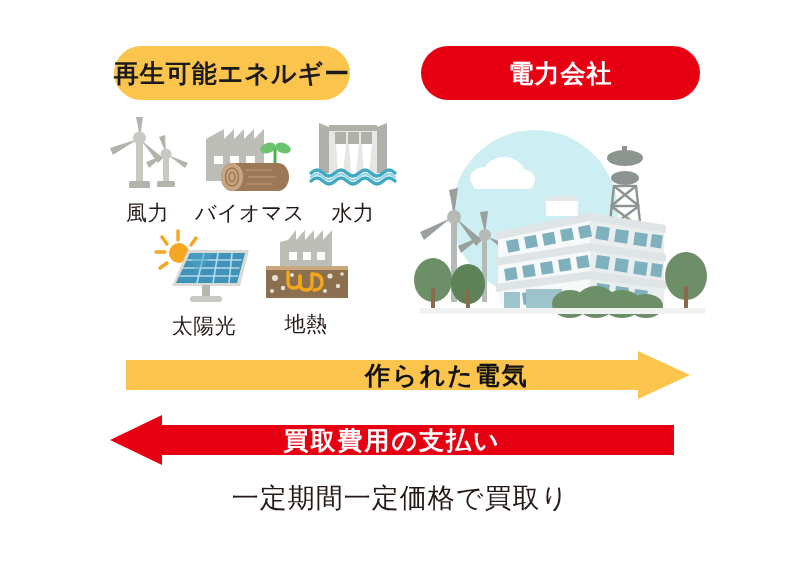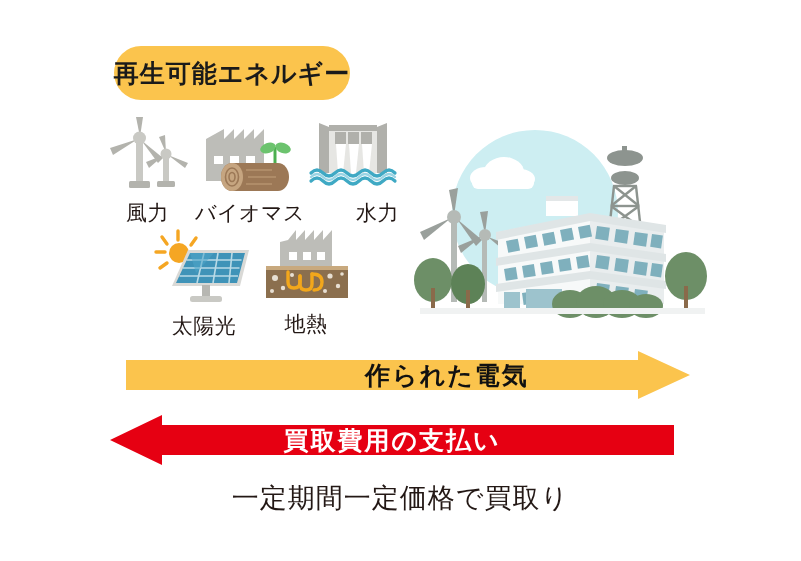--- a/index.html
+++ b/index.html
@@ -64,21 +64,21 @@
   .icon-label {
     font-size: 21px;
     color: #231815;
     letter-spacing: 0.5px;
     white-space: nowrap;
     margin-top: 2px;
   }
 
   #cell-wind   { left: 100px; top: 115px; width: 95px; }
   #cell-biomass{ left: 196px; top: 115px; width: 108px; }
-  #cell-hydro  { left: 307px; top: 115px; width: 92px; align-items: flex-end; }
+  #cell-hydro  { left: 307px; top: 115px; width: 92px; }
   #cell-solar  { left: 152px; top: 228px; width: 104px; }
   #cell-geo    { left: 258px; top: 226px; width: 96px; }
 
   
   .arrow-band {
     position: absolute;
     display: flex;
     align-items: center;
     justify-content: center;
   }
@@ -132,20 +132,21 @@
     height: 196px;
   }
 </style>
 </head>
 <body>
 
 <div id="root">
 
   <div class="pill" id="pill-renewable">再生可能エネルギー</div>
 
+  <div class="pill" id="pill-utility">電力会社</div>
 
   <div class="icon-cell" id="cell-wind">
     <div class="icon-art">
       <svg width="95" height="78" viewBox="0 0 95 78">
 
         <g fill="#b3b3ad">
           <rect x="36" y="22" width="7" height="46" rx="1" fill="#c9c9c4"></rect>
           <rect x="29" y="66" width="21" height="7" rx="1.5" fill="#b3b3ad"></rect>
           <path d="M40 22 L36 2 L43 2 Z"></path>
           <path d="M38 24 L10 33 L13 40 Z"></path>

